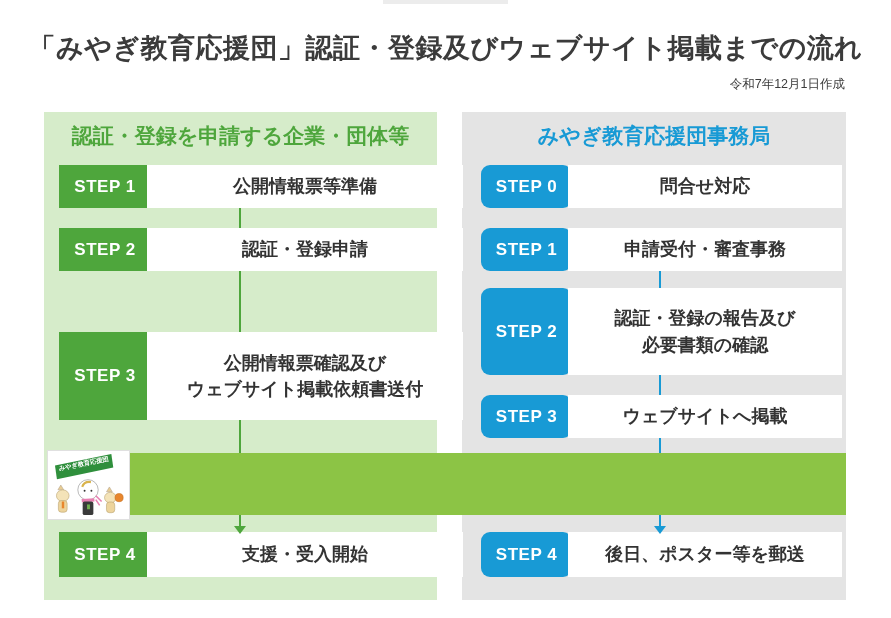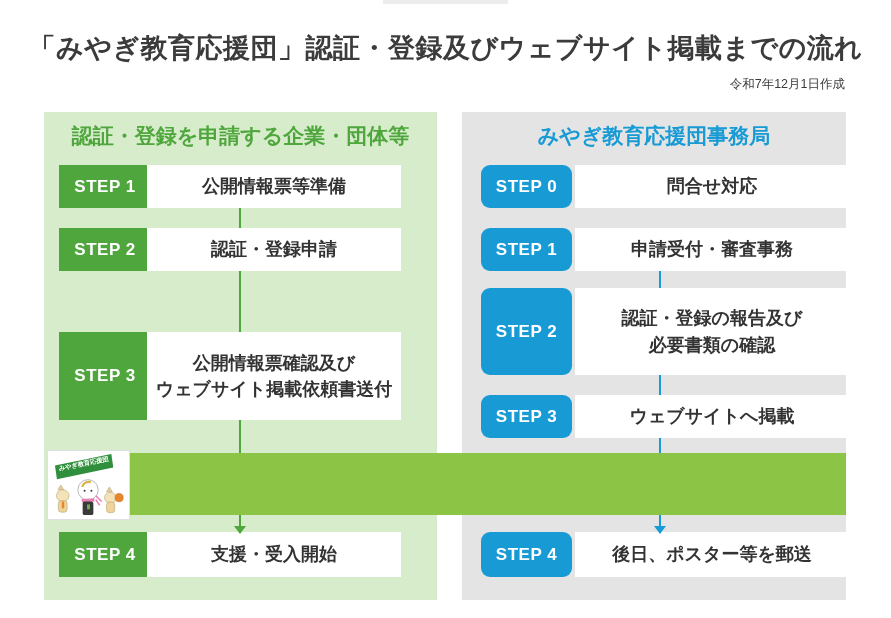--- a/index.html
+++ b/index.html
@@ -23,29 +23,29 @@
   .step-label{position:absolute;display:flex;align-items:center;justify-content:center;
     color:#fff;font-weight:700;font-size:17px;letter-spacing:.5px;margin-left:8px;}
   .step-label.green{background:#4ea63c;}
   .step-label.blue{background:#189ad5;}
   .step-content{position:absolute;background:#ffffff;display:flex;align-items:center;justify-content:center;
     color:#333;font-weight:700;font-size:18px;text-align:center;}
   .step-content span{white-space:pre-line;line-height:1.45;}
 
   
   .l-label{left:51px;width:92px;}
-  .l-content{left:147px;width:254px;}
+  .l-content{left:147px;width:316px;}
   .row-l1{top:165px;height:43px;}
   .row-l2{top:228px;height:43px;}
   .row-l3{top:332px;height:88px;}
   .row-l4{top:532px;height:45px;}
 
   
   .r-label{left:473px;width:91px;border-radius:9px;}
-  .r-content{left:568px;width:274px;margin-left:7px;}
+  .r-content{left:568px;width:274px;}
   .row-r0{top:165px;height:43px;}
   .row-r1{top:228px;height:43px;}
   .row-r2{top:288px;height:87px;}
   .row-r3{top:395px;height:43px;}
   .row-r4{top:532px;height:45px;}
 
   .connector{position:absolute;width:2px;}
   .connector.green{background:#4ea63c;left:239px;}
   .connector.blue{background:#189ad5;left:659px;}
   .arrow-head{position:absolute;width:0;height:0;

